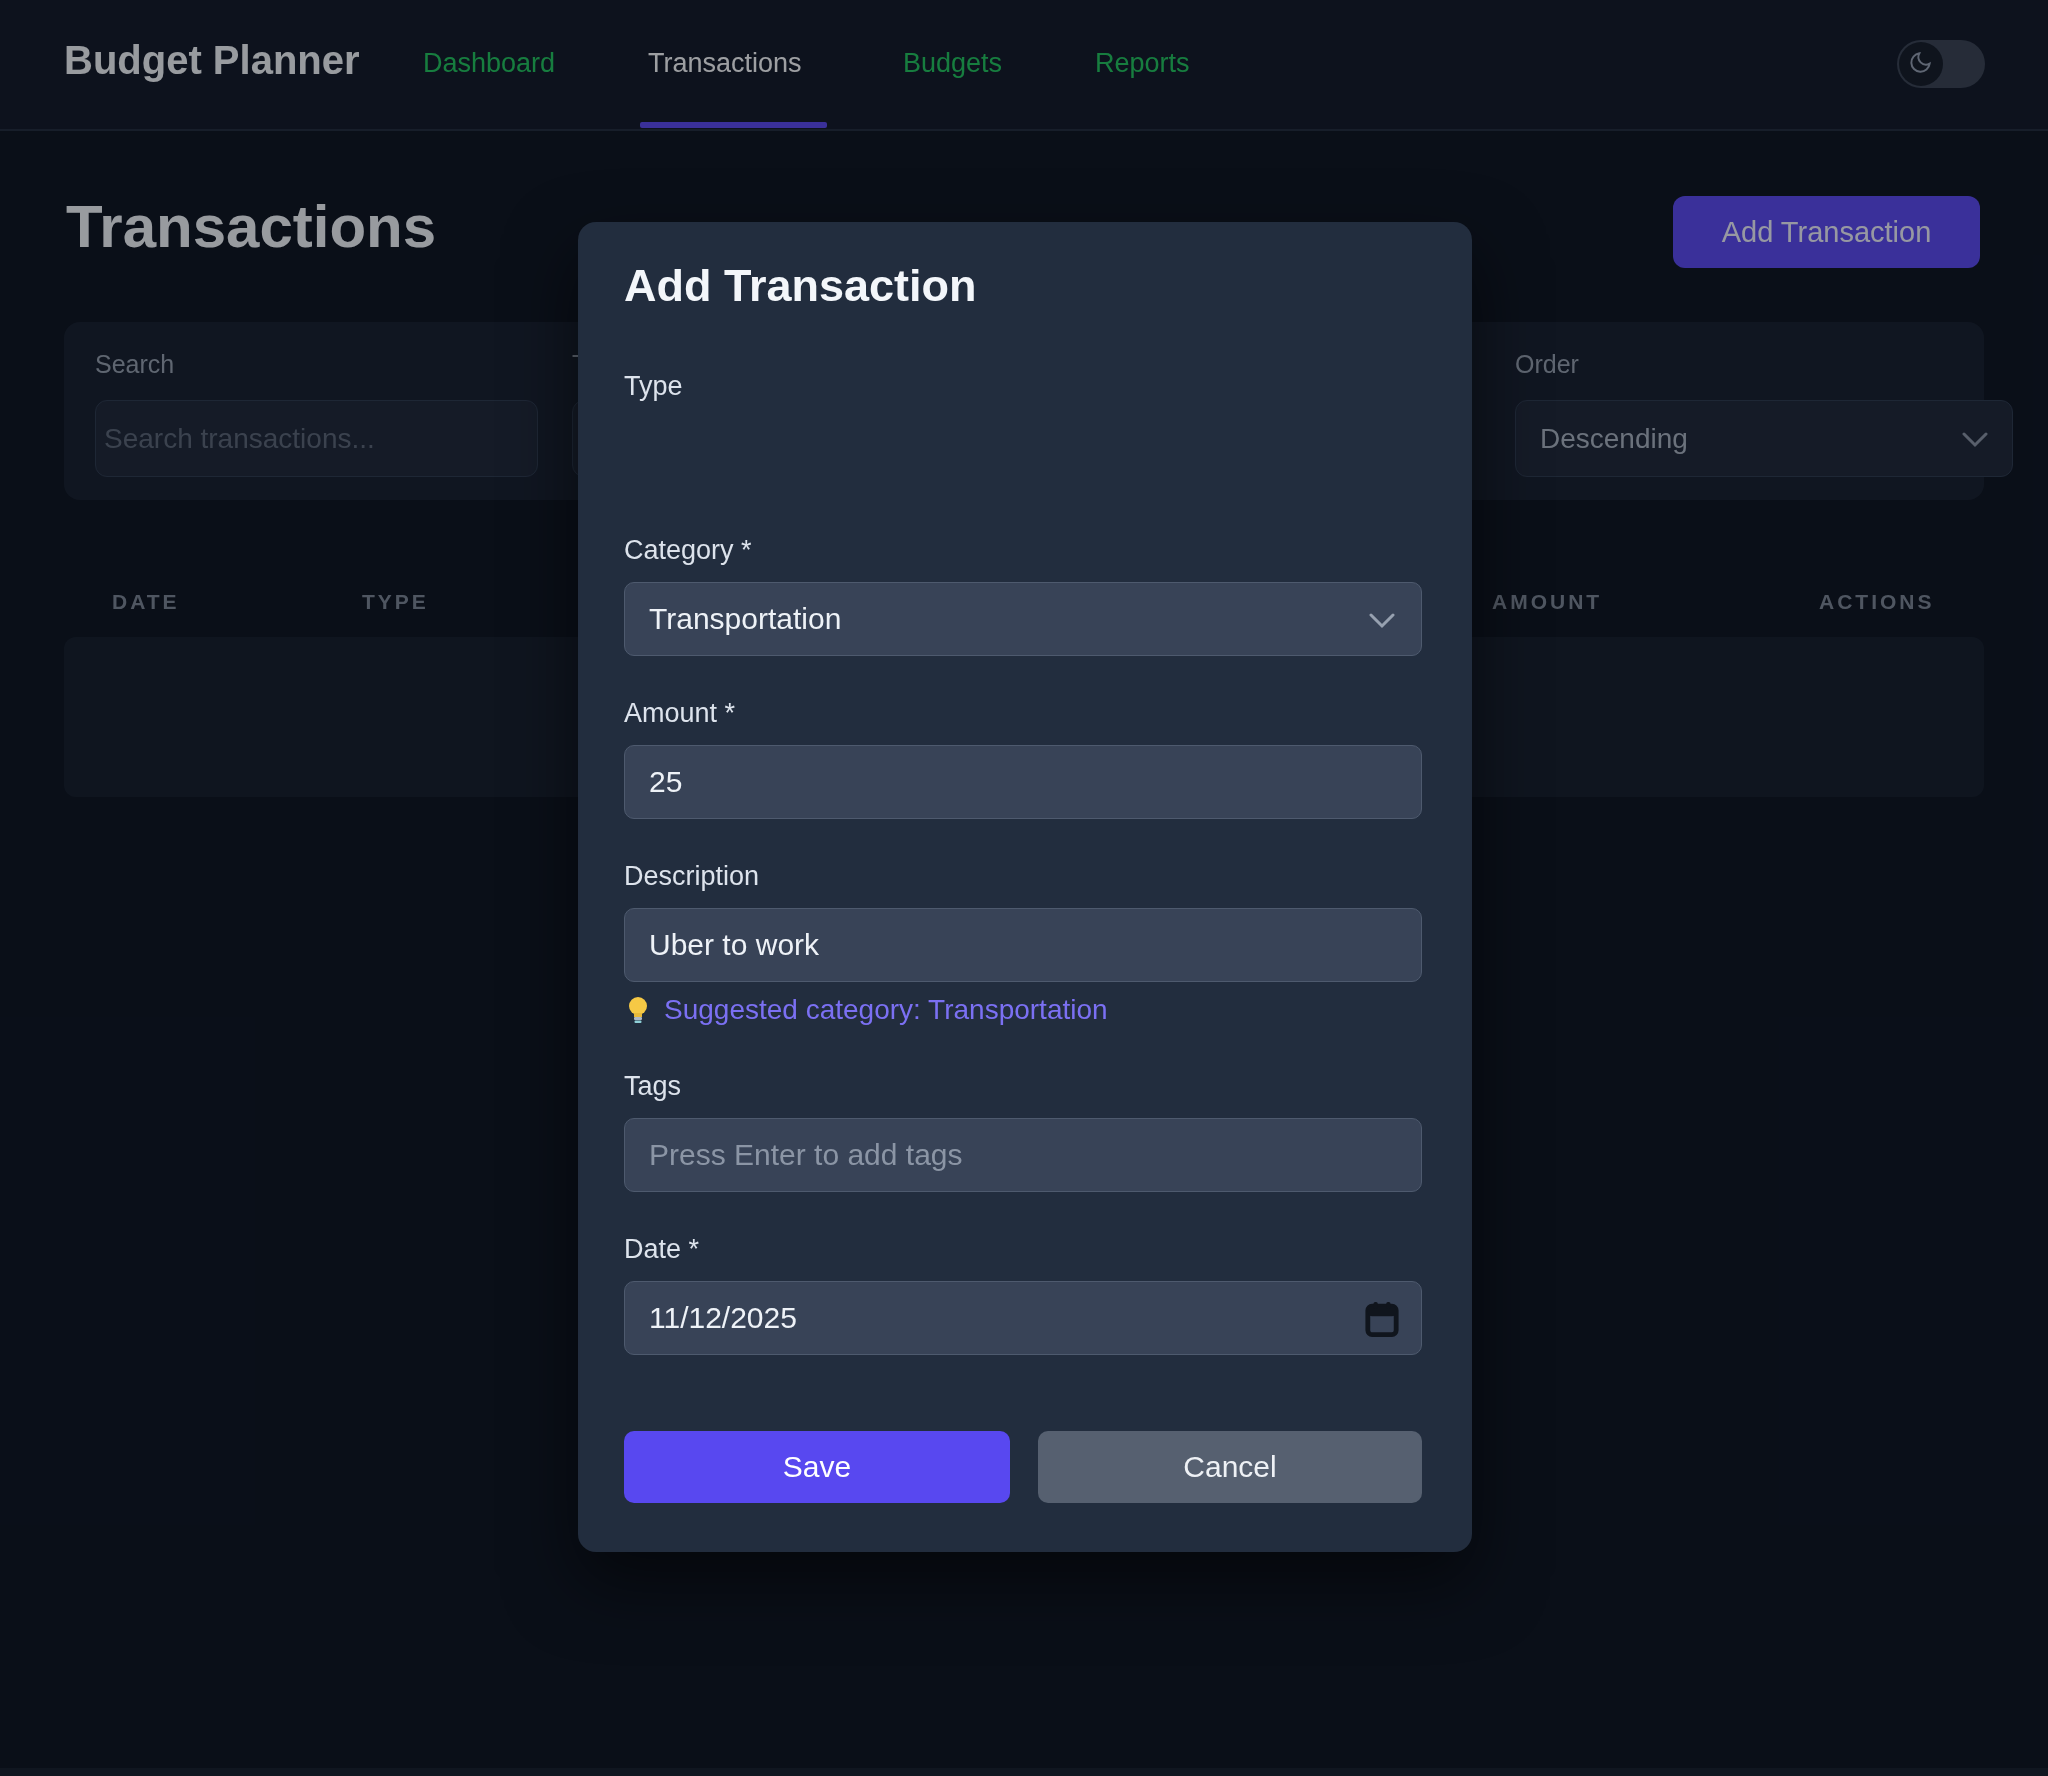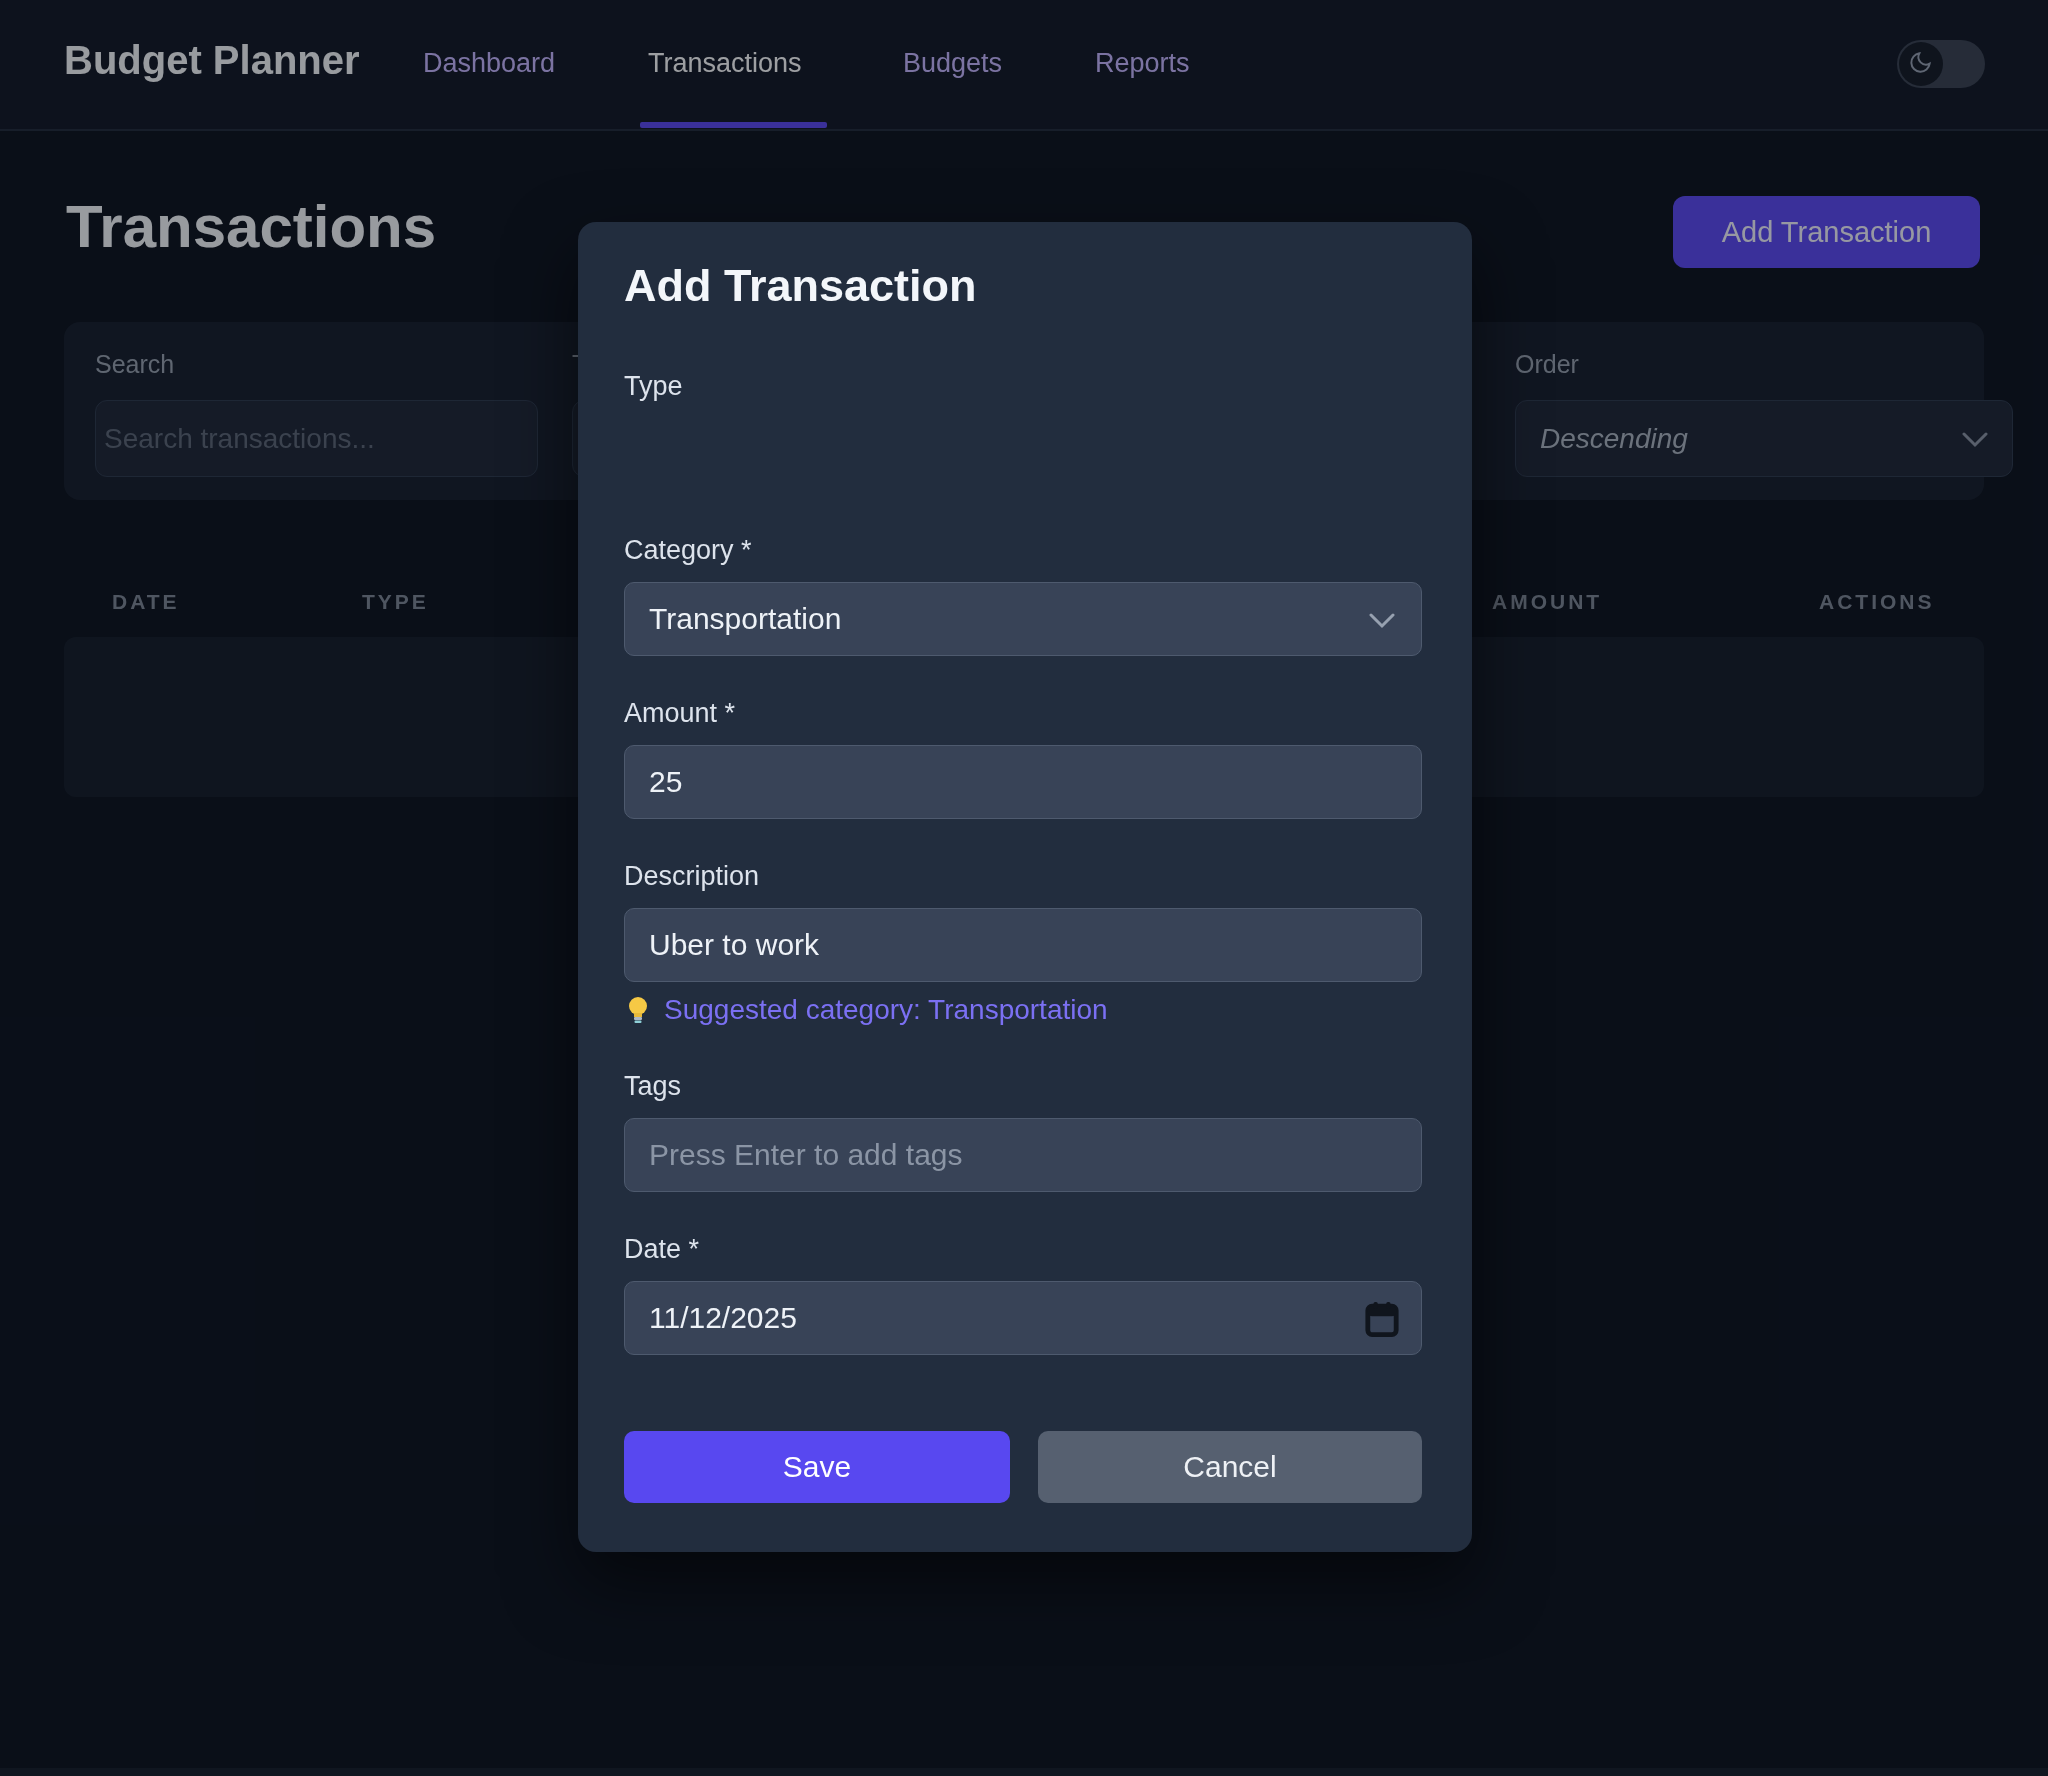--- a/index.html
+++ b/index.html
@@ -3,21 +3,21 @@
 <meta charset="utf-8">
 <style>
   html,body{margin:0;padding:0;background:#0e1420;}
   #app{position:relative;width:2048px;height:1776px;overflow:hidden;
        font-family:"Liberation Sans", sans-serif;background:#0e1420;}
 
   
   .header{position:absolute;left:0;top:0;width:2048px;height:129px;
           background:#121927;border-bottom:2px solid #232d3d;}
   .brand{position:absolute;left:64px;top:38px;font-size:40px;font-weight:700;color:#f2f5f9;}
-  .nav-item{position:absolute;top:48px;font-size:27px;color:#c4b5fd;cursor:pointer;}
+  .nav-item{position:absolute;top:48px;font-size:27px;color:#22c55e;cursor:pointer;}
   .nav-item.active{color:#fbfcfe;}
   .nav-underline{position:absolute;left:640px;top:122px;width:187px;height:6px;
                  background:#5b4af0;border-radius:2px;}
   .theme-toggle{position:absolute;left:1897px;top:40px;width:88px;height:48px;
                 background:#3a4353;border-radius:24px;}
   .theme-knob{position:absolute;left:2px;top:2px;width:44px;height:44px;border-radius:50%;
               background:#151c28;display:flex;align-items:center;justify-content:center;}
 
   
   .page-title{position:absolute;left:66px;top:192px;font-size:60px;font-weight:700;color:#f2f5f9;}
@@ -27,21 +27,21 @@
 
   .filter-card{position:absolute;left:64px;top:322px;width:1920px;height:178px;
                background:#18202e;border-radius:16px;}
   .filter-label{position:absolute;font-size:25px;color:#97a1af;}
   .filter-input{position:absolute;height:77px;background:#1f2838;border:1px solid #2e3a4e;
                 border-radius:12px;box-sizing:border-box;color:#c6cdd8;font-size:28px;
                 padding:0 8px;font-family:"Liberation Sans",sans-serif;}
   .filter-input::placeholder{color:#5c6677;}
   .filter-select{position:absolute;height:77px;background:#1f2838;border:1px solid #2e3a4e;
                  border-radius:12px;box-sizing:border-box;color:#aab3c0;font-size:28px;
-                 display:flex;align-items:center;padding:0 24px;cursor:pointer;font-style:italic;}
+                 display:flex;align-items:center;padding:0 24px;cursor:pointer;}
   .filter-select .chev{position:absolute;right:24px;}
 
   .th{position:absolute;top:590px;font-size:21px;letter-spacing:3px;color:#7d8795;font-weight:700;}
   .table-body{position:absolute;left:64px;top:637px;width:1920px;height:160px;
               background:#161e2b;border-radius:12px;}
   .bottom-strip{position:absolute;left:0;top:1768px;width:2048px;height:8px;background:#18202d;}
 
   
   .backdrop{position:absolute;inset:0;background:rgba(4,7,13,0.38);z-index:40;}
   .modal{position:absolute;left:578px;top:222px;width:894px;height:1330px;z-index:50;

